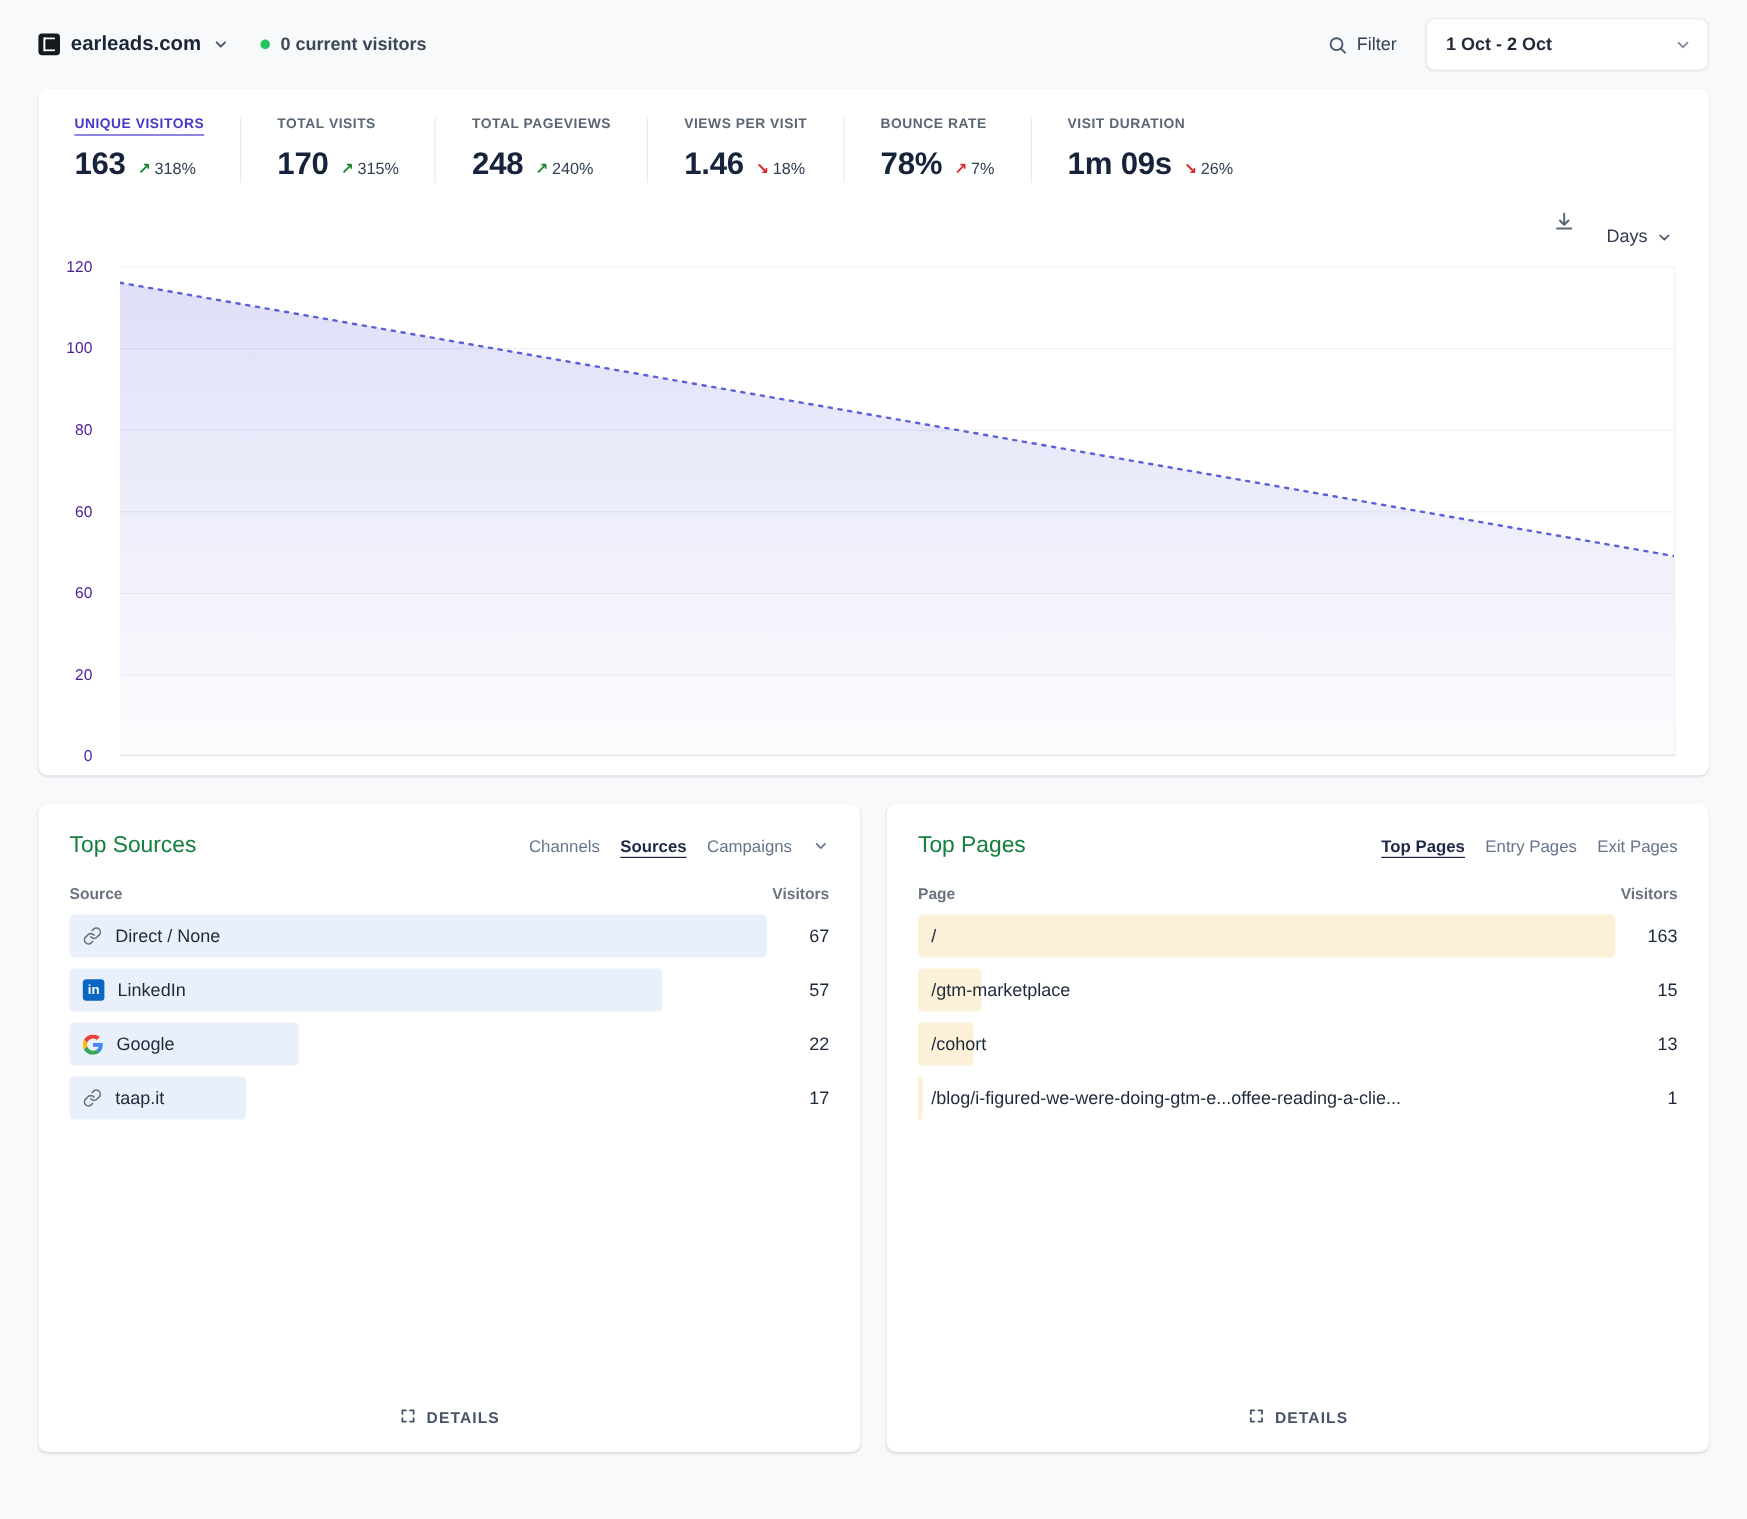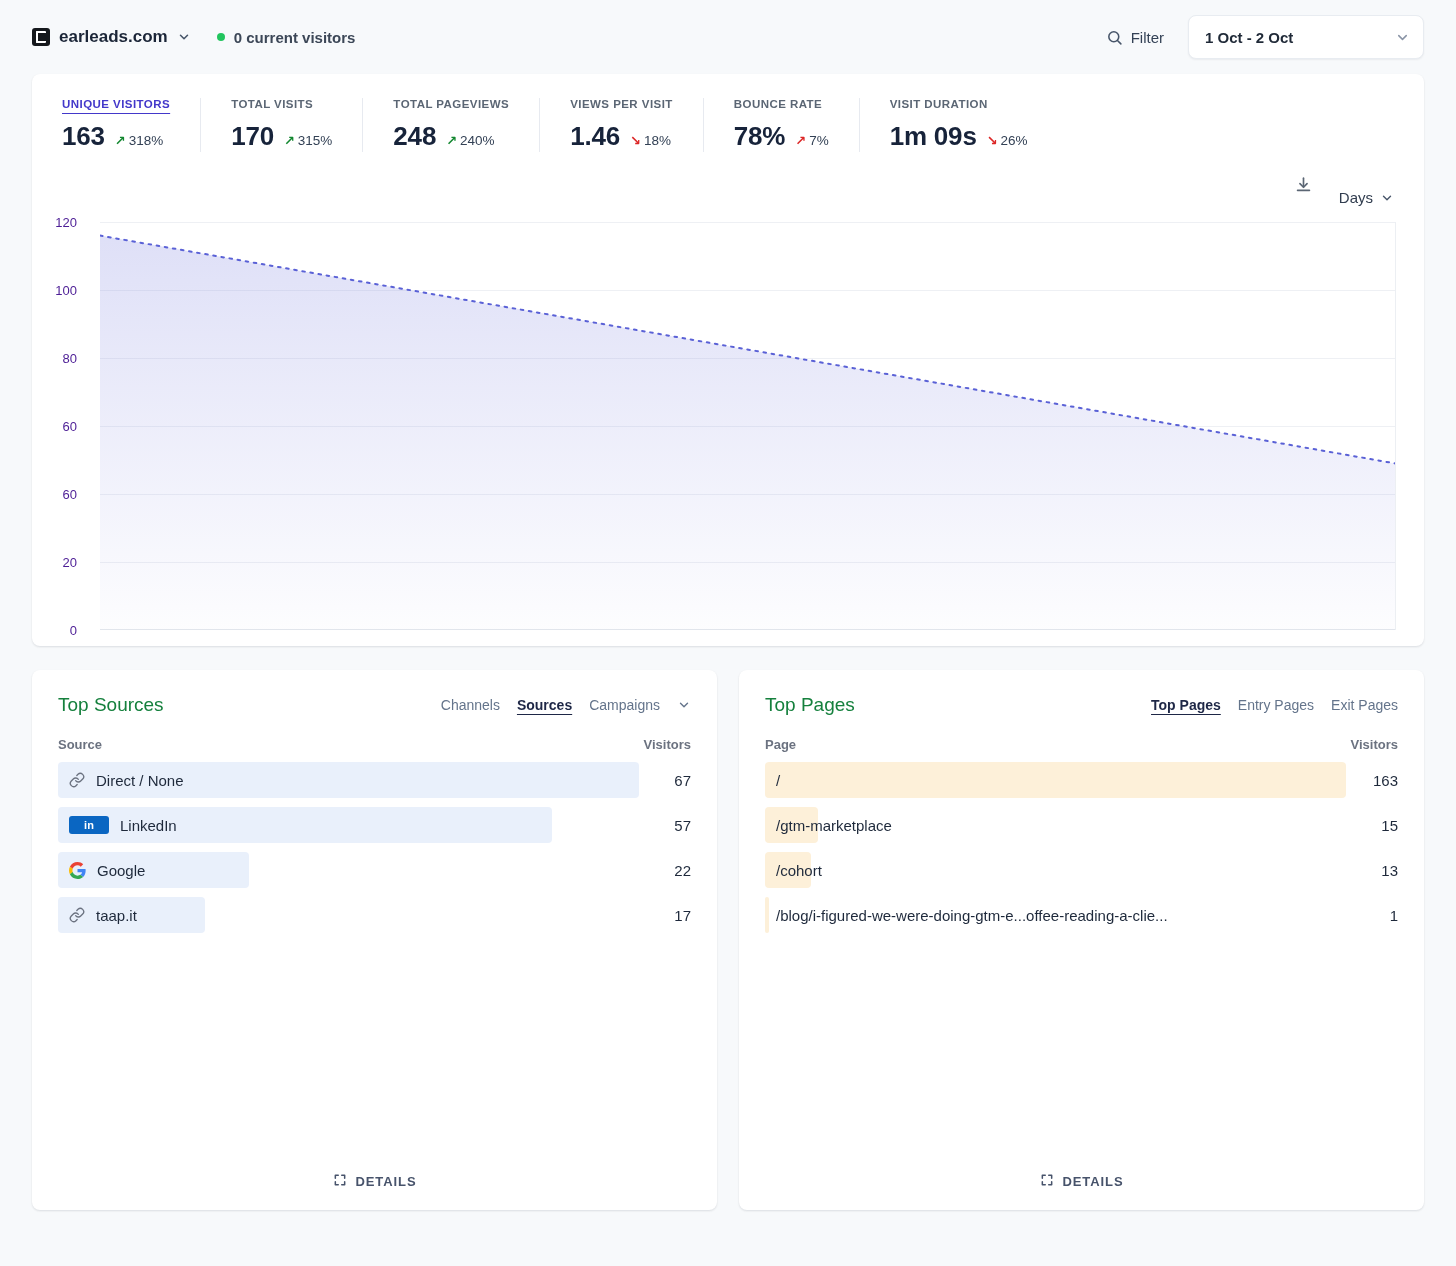--- a/index.html
+++ b/index.html
@@ -71,21 +71,21 @@
   .tabs .chev { color:#64748b; }
   .cols { display:flex; justify-content:space-between; font-size:13px; font-weight:600; color:#6b7280; margin:21px 0 10px; }
   .rows { display:flex; flex-direction:column; gap:9px; }
   .lrow { display:flex; align-items:center; gap:14px; height:36px; cursor:pointer; }
   .bar-track { flex:1; position:relative; height:36px; }
   .bar-fill { position:absolute; left:0; top:0; bottom:0; border-radius:4px; }
   .src .bar-fill { background:#e9f0fb; }
   .pg  .bar-fill { background:#fdf0d9; }
   .bar-content { position:relative; display:flex; align-items:center; gap:11px; height:36px; padding-left:11px; font-size:15px; color:#1e293b; }
   .row-num { flex:0 0 38px; text-align:right; font-size:15px; color:#1e293b; }
-  .li-badge { width:40px; height:18px; background:#0a66c2; border-radius:3px; color:#fff; font-size:11px; font-weight:700; display:flex; align-items:center; justify-content:center; }
+  .li-badge { width:18px; height:18px; background:#0a66c2; border-radius:3px; color:#fff; font-size:11px; font-weight:700; display:flex; align-items:center; justify-content:center; }
   .row-icon { display:flex; color:#6b7280; }
   .details-btn { margin-top:auto; display:flex; justify-content:center; align-items:center; gap:9px;
     padding-top:14px; font-size:13px; font-weight:700; letter-spacing:.9px; color:#47536b; cursor:pointer; }
 </style>
 </head>
 <body>
 
 <div class="page">
 
   <header class="topbar">

